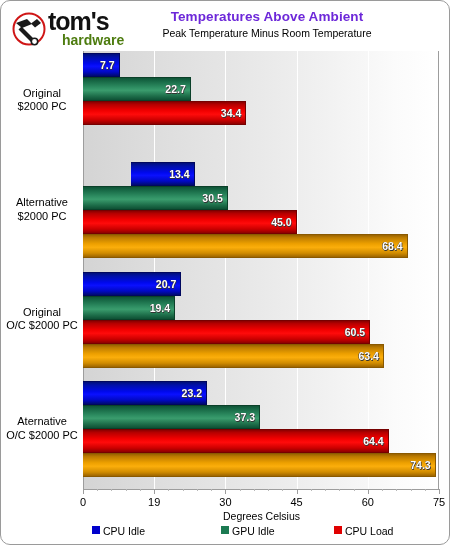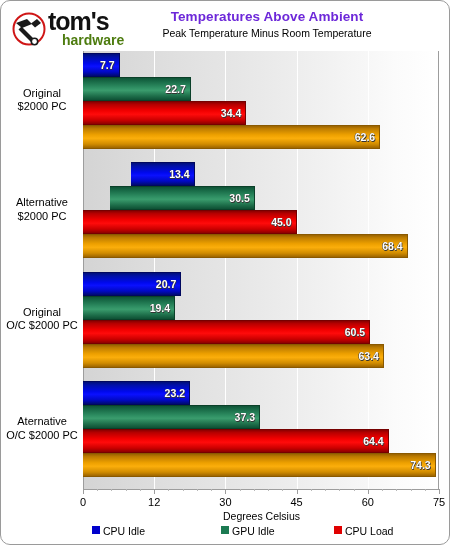--- a/index.html
+++ b/index.html
@@ -175,33 +175,29 @@
           <div class="val">7.7</div>
         </div>
         <div class="bar s-gpuidle" style="left: 81px; top: 74.5px; width: 107.749px;">
           <div class="cap"></div>
           <div class="val">22.7</div>
         </div>
         <div class="bar s-cpuload" style="left: 81px; top: 98.5px; width: 163.285px;">
           <div class="cap"></div>
           <div class="val">34.4</div>
         </div>
-        <div class="bar s-gpuload" style="left: 81px; top: 122.5px; width: 297.141px;">
-          <div class="cap"></div>
-          <div class="val">62.6</div>
-        </div>
         <div class="catlabel" style="left: 2px; width: 76px; top: 84.5px;">
           <div>Original</div>
           <div>$2000 PC</div>
         </div>
         <div class="bar s-cpuidle" style="left: 81px; top: 160px; width: 63.6053px; margin-left: 48px;">
           <div class="cap"></div>
           <div class="val">13.4</div>
         </div>
-        <div class="bar s-gpuidle" style="left: 81px; top: 184px; width: 144.773px; margin-left: 27px;">
+        <div class="bar s-gpuidle" style="left: 81px; top: 184px; width: 144.773px;">
           <div class="cap"></div>
           <div class="val">30.5</div>
         </div>
         <div class="bar s-cpuload" style="left: 81px; top: 208px; width: 213.6px;">
           <div class="cap"></div>
           <div class="val">45.0</div>
         </div>
         <div class="bar s-gpuload" style="left: 81px; top: 232px; width: 324.672px;">
           <div class="cap"></div>
           <div class="val">68.4</div>
@@ -223,21 +219,21 @@
           <div class="val">60.5</div>
         </div>
         <div class="bar s-gpuload" style="left: 81px; top: 341.5px; width: 300.939px;">
           <div class="cap"></div>
           <div class="val">63.4</div>
         </div>
         <div class="catlabel" style="left: 2px; width: 76px; top: 303.5px;">
           <div>Original</div>
           <div>O/C $2000 PC</div>
         </div>
-        <div class="bar s-cpuidle" style="left: 81px; top: 379px; width: 107px;">
+        <div class="bar s-cpuidle" style="left: 81px; top: 379px; width: 124px;">
           <div class="cap"></div>
           <div class="val">23.2</div>
         </div>
         <div class="bar s-gpuidle" style="left: 81px; top: 403px; width: 177.051px;">
           <div class="cap"></div>
           <div class="val">37.3</div>
         </div>
         <div class="bar s-cpuload" style="left: 81px; top: 427px; width: 305.685px;">
           <div class="cap"></div>
           <div class="val">64.4</div>
@@ -254,21 +250,21 @@
 
     <div id="axis-line"></div>
     <div id="ticks">
         <div class="tick" style="left: 81px;"></div>
         <div class="ticklabel" style="left: 81px;">0</div>
         <div class="minortick" style="left: 95.24px;"></div>
         <div class="minortick" style="left: 109.48px;"></div>
         <div class="minortick" style="left: 123.72px;"></div>
         <div class="minortick" style="left: 137.96px;"></div>
         <div class="tick" style="left: 152.2px;"></div>
-        <div class="ticklabel" style="left: 152.2px;">12</div>
+        <div class="ticklabel" style="left: 152.2px;">19</div>
         <div class="minortick" style="left: 166.44px;"></div>
         <div class="minortick" style="left: 180.68px;"></div>
         <div class="minortick" style="left: 194.92px;"></div>
         <div class="minortick" style="left: 209.16px;"></div>
         <div class="tick" style="left: 223.4px;"></div>
         <div class="ticklabel" style="left: 223.4px;">30</div>
         <div class="minortick" style="left: 237.64px;"></div>
         <div class="minortick" style="left: 251.88px;"></div>
         <div class="minortick" style="left: 266.12px;"></div>
         <div class="minortick" style="left: 280.36px;"></div>

